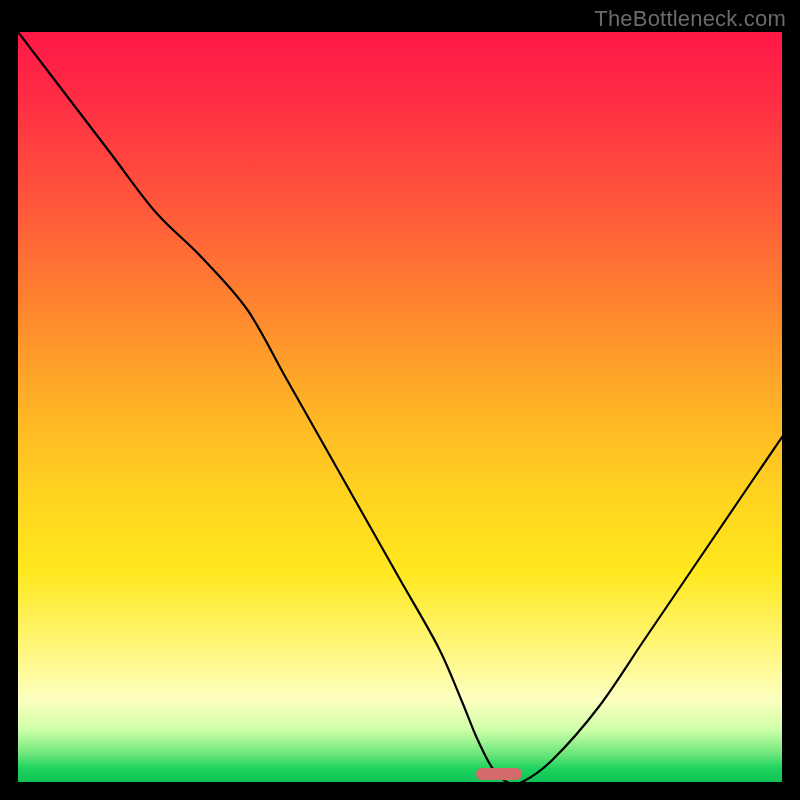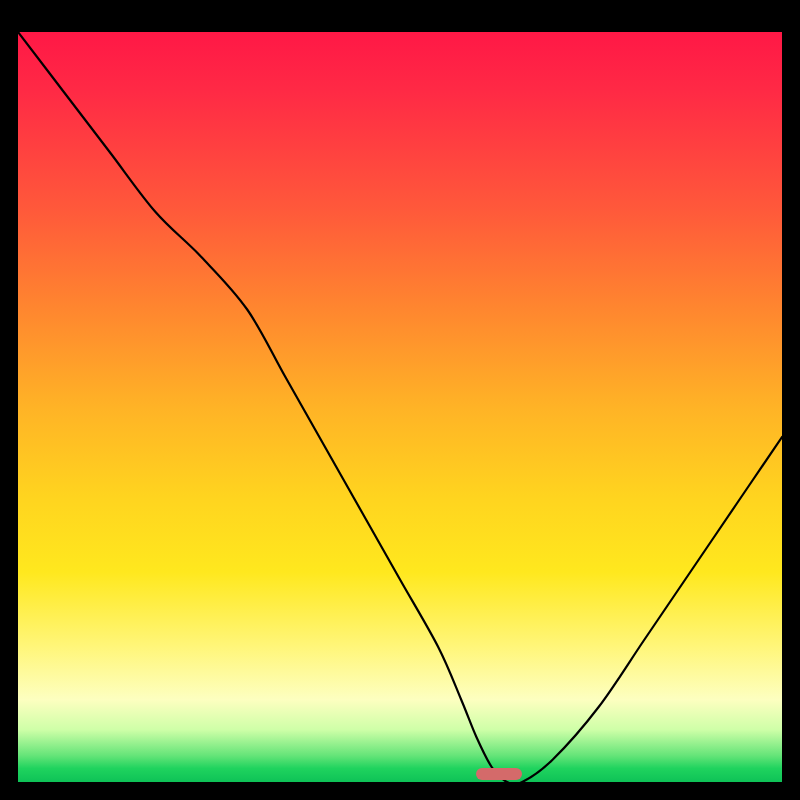--- a/index.html
+++ b/index.html
@@ -81,20 +81,21 @@
     background: #d46a6a;
     border-radius: 999px;
     z-index: 30;
   }
 </style>
 </head>
 <body>
 
 <div class="frame">
 
+  <div class="watermark">TheBottleneck.com</div>
 
   <div class="plot-area">
     <div class="gradient-bg"></div>
 
     <svg class="curve-svg" viewBox="0 0 764 750" preserveAspectRatio="none">
       <path id="curve-path" class="curve-path" d="M 0.00 0.00 C 7.64 10.00 30.56 40.00 45.84 60.00 C 61.12 80.00 76.40 100.00 91.68 120.00 C 106.96 140.00 122.24 162.50 137.52 180.00 C 152.80 197.50 168.08 208.75 183.36 225.00 C 198.64 241.25 215.19 257.50 229.20 277.50 C 243.21 297.50 254.67 322.50 267.40 345.00 C 280.13 367.50 292.87 390.00 305.60 412.50 C 318.33 435.00 331.07 457.50 343.80 480.00 C 356.53 502.50 369.27 525.00 382.00 547.50 C 394.73 570.00 410.01 595.00 420.20 615.00 C 430.39 635.00 436.75 652.50 443.12 667.50 C 449.49 682.50 453.31 693.75 458.40 705.00 C 463.49 716.25 468.59 727.50 473.68 735.00 C 478.77 742.50 483.87 747.50 488.96 750.00 C 494.05 752.50 496.60 753.75 504.24 750.00 C 511.88 746.25 522.07 740.00 534.80 727.50 C 547.53 715.00 565.36 695.00 580.64 675.00 C 595.92 655.00 611.20 630.00 626.48 607.50 C 641.76 585.00 657.04 562.50 672.32 540.00 C 687.60 517.50 702.88 495.00 718.16 472.50 C 733.44 450.00 756.36 416.25 764.00 405.00 "></path>
     </svg>
 
     <div id="marker" class="marker" style="left: 458.4px; width: 45.84px; height: 12px; top: 736px;"></div>
   </div>

